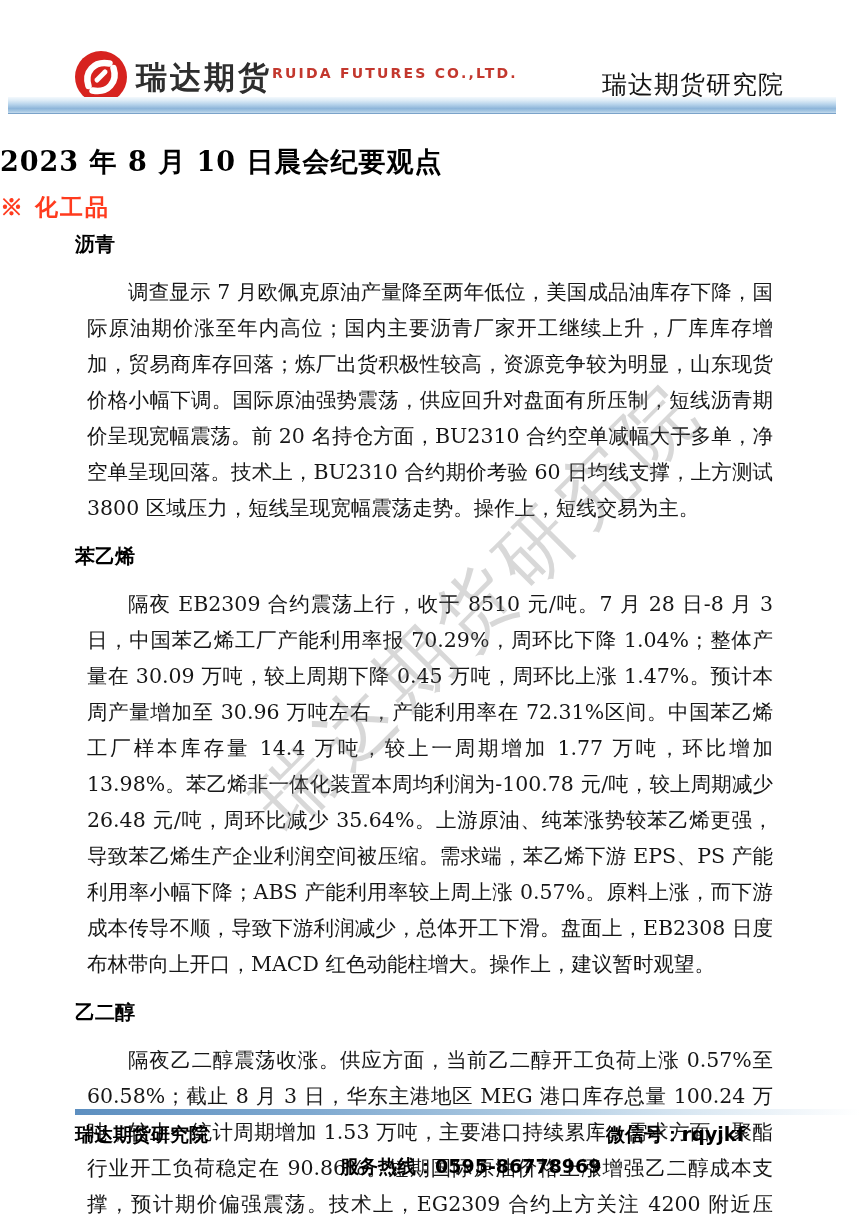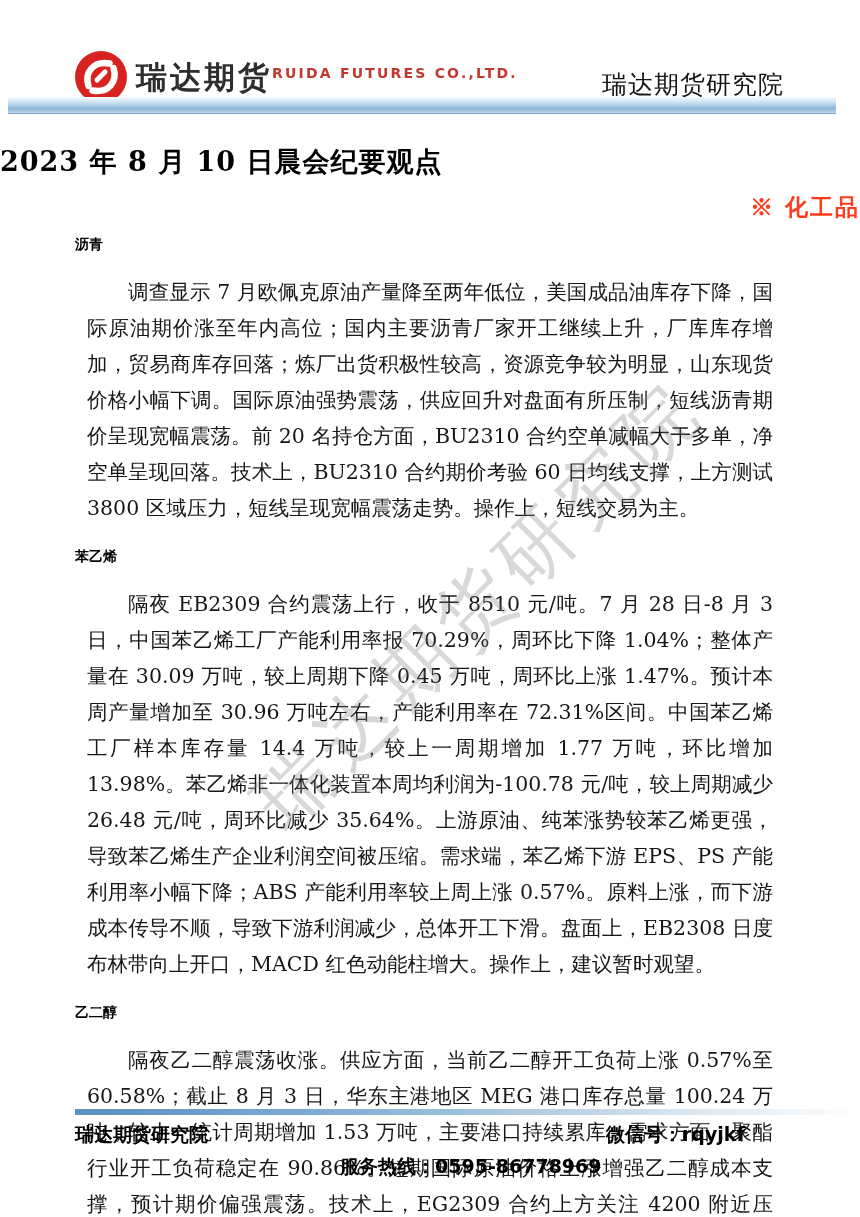--- a/index.html
+++ b/index.html
@@ -18,25 +18,25 @@
            color:#c3382e;letter-spacing:2.2px;margin-top:4px;font-weight:bold;}
   .header-right{position:absolute;right:76px;top:68px;
            font-family:"DejaVu Sans","Liberation Sans",sans-serif;
            font-size:25px;color:#141414;letter-spacing:1px;}
   .top-bar{position:absolute;left:8px;top:97px;width:828px;height:16px;
            background:linear-gradient(180deg,#f4f9fd 0%,#dcebf6 22%,#b9d5ec 45%,#8eb6da 72%,#a6c7e2 88%,#c4dbee 100%);
            border-bottom:1px solid #7ba3c9;}
   
   .doc-title{position:absolute;left:0;top:144px;width:100%;text-align:left;
            font-size:27px;font-weight:bold;color:#000;letter-spacing:1px;}
-  .doc-subtitle{position:absolute;left:0;top:192px;width:100%;text-align:right;
+  .doc-subtitle{position:absolute;left:0;top:192px;width:100%;text-align:left;
            font-size:23px;font-weight:bold;color:#ff3b1e;letter-spacing:2px;}
   
   .content{position:absolute;left:75px;top:226px;width:710px;}
-  .sec-h{font-size:14px;font-weight:bold;line-height:36px;margin:0;color:#000;}
+  .sec-h{font-size:20px;font-weight:bold;line-height:36px;margin:0;color:#000;}
   .sec-p{font-size:20.5px;line-height:36px;margin:12px;text-indent:2em;
          text-align:justify;color:#161616;}
   
   .watermark{position:absolute;left:232px;top:780px;z-index:6;pointer-events:none;
          font-size:76px;letter-spacing:9px;white-space:nowrap;
          color:rgba(125,125,125,0.30);font-family:"DejaVu Serif","Liberation Serif",serif;
          transform:rotate(-45deg);transform-origin:0 0;}
   
   .footer-line{position:absolute;left:75px;top:1109px;width:785px;height:6px;
          background:linear-gradient(90deg,#5d8fc0 0%,#7fa9d0 30%,#a9c7e0 55%,#d9e7f2 78%,rgba(255,255,255,0) 100%);}

